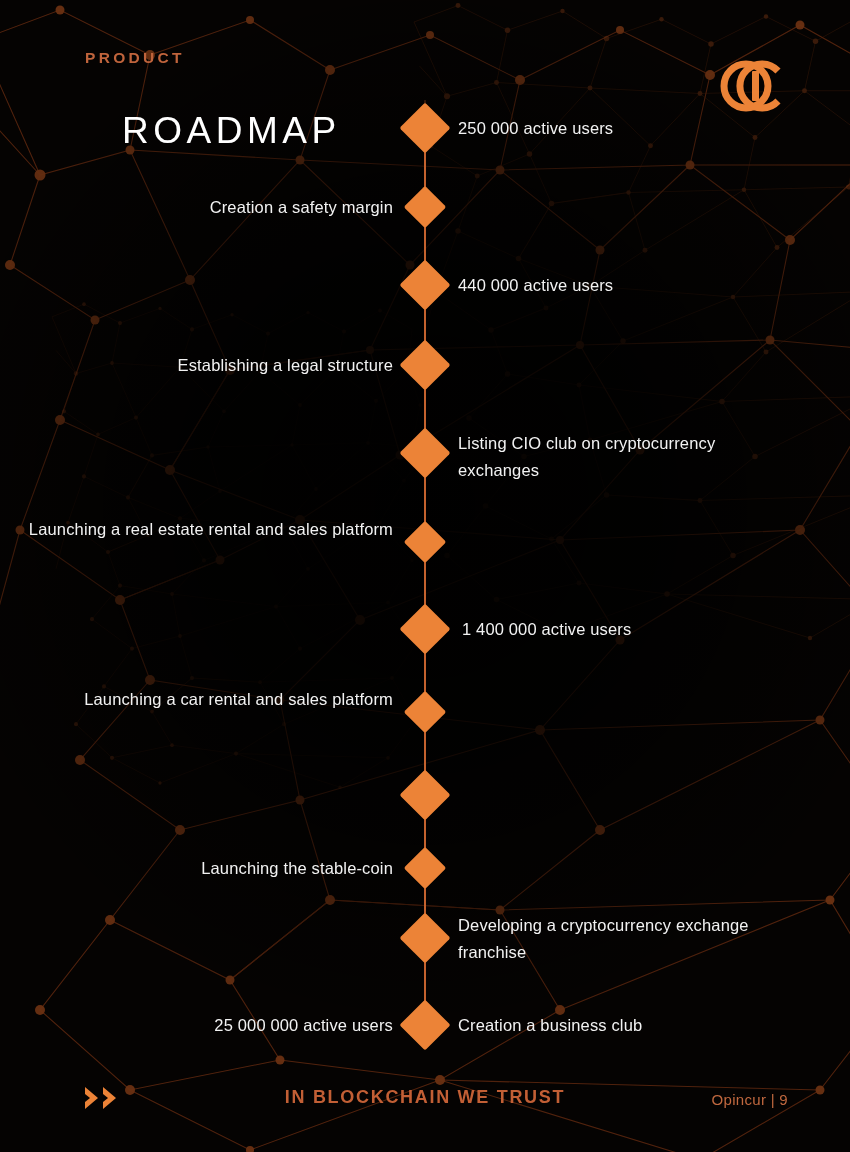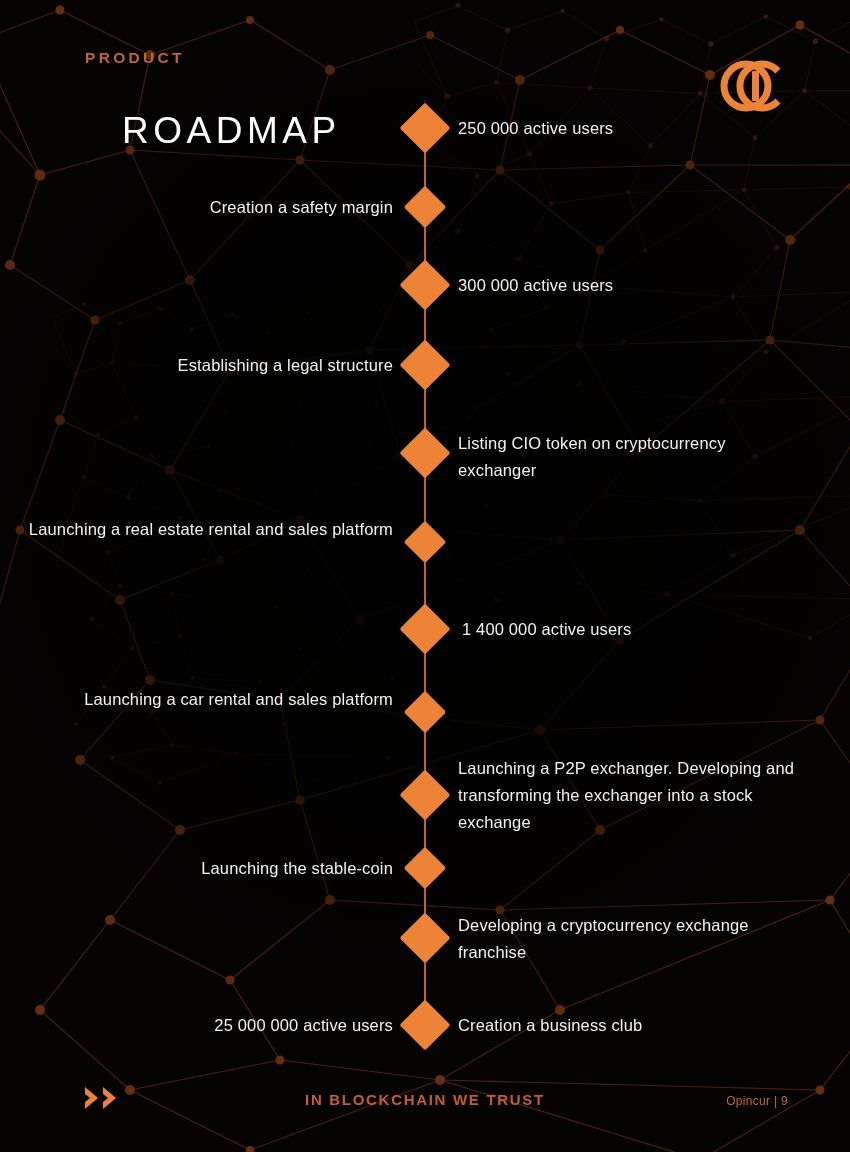--- a/index.html
+++ b/index.html
@@ -115,29 +115,29 @@
   .footer { position:absolute; left:0; bottom:0; width:850px; height:110px; z-index:5; }
   .chev {
     position:absolute;
     left:84px; bottom:41px;
     width:44px; height:26px;
   }
   .tagline {
     position:absolute;
     left:0; right:0; bottom:44px;
     text-align:center;
-    font-size:15px;
+    font-size:18px;
     font-weight:bold;
     letter-spacing:1.7px;
     color:#C25F35;
   }
   .pagemark {
     position:absolute;
     right:62px; bottom:44px;
-    font-size:12px;
+    font-size:15px;
     font-weight:400;
     letter-spacing:0.3px;
     color:#C0683F;
   }
 </style>
 </head>
 <body>
 
 <div class="slide">
 
@@ -268,27 +268,26 @@
     <div class="node sm" style="top:542px"></div>
     <div class="node" style="top:629px"></div>
     <div class="node sm" style="top:712px"></div>
     <div class="node" style="top:795px"></div>
     <div class="node sm" style="top:868px"></div>
     <div class="node" style="top:938px"></div>
     <div class="node" style="top:1025px"></div>
 
     <div class="label right" style="top:115px">250 000 active users</div>
     <div class="label left" style="top:194px">Creation a safety margin</div>
-    <div class="label right" style="top:272px">300 000 active users</div>
+    <div class="label right" style="top:272px">440 000 active users</div>
     <div class="label left" style="top:352px">Establishing a legal structure</div>
-    <div class="label right" style="top:430px; width:330px">Listing CIO token on cryptocurrency exchanger</div>
+    <div class="label right" style="top:430px; width:330px">Listing CIO club on cryptocurrency exchanges</div>
     <div class="label left" style="top:516px">Launching a real estate rental and sales platform</div>
     <div class="label right" style="top:616px; left:462px">1 400 000 active users</div>
     <div class="label left" style="top:686px">Launching a car rental and sales platform</div>
-    <div class="label right" style="top:755px; width:340px">Launching a P2P exchanger. Developing and transforming the exchanger into a stock exchange</div>
     <div class="label left" style="top:855px">Launching the stable-coin</div>
     <div class="label right" style="top:912px; width:345px">Developing a cryptocurrency exchange franchise</div>
     <div class="label left" style="top:1012px">25 000 000 active users</div>
     <div class="label right" style="top:1012px">Creation a business club</div>
   </div>
 
   <div class="footer">
     <svg class="chev" viewBox="0 0 44 26" aria-hidden="true">
       <path d="M1 2 L14 13 L1 24 L1 17 L6 13 L1 9 Z" fill="#EC8337"></path>
       <path d="M19 2 L32 13 L19 24 L19 17 L24 13 L19 9 Z" fill="#EC8337"></path>

